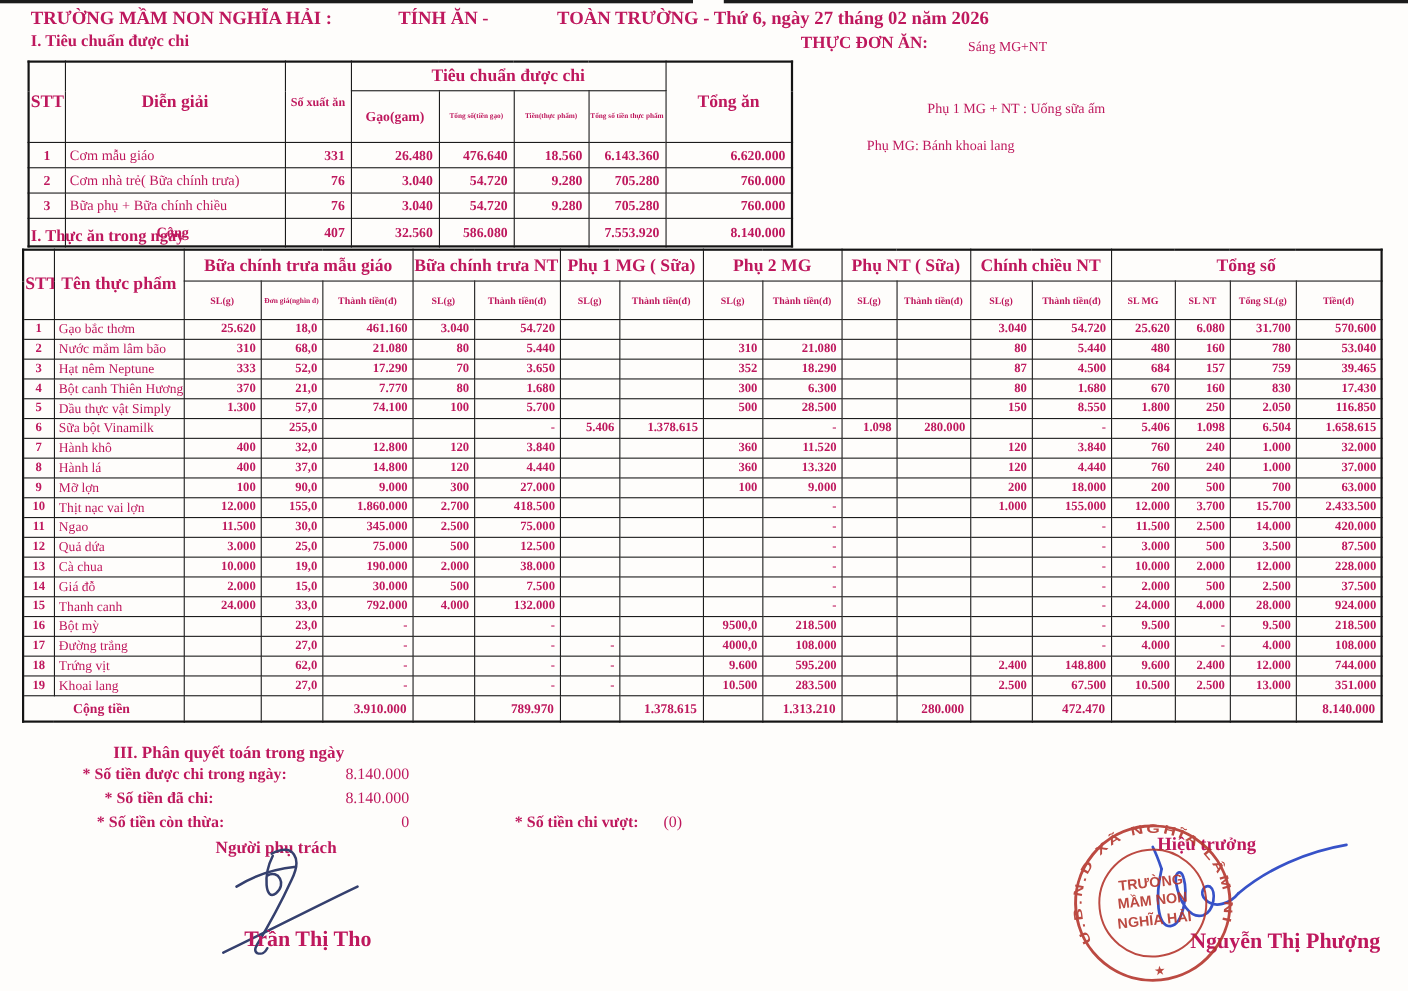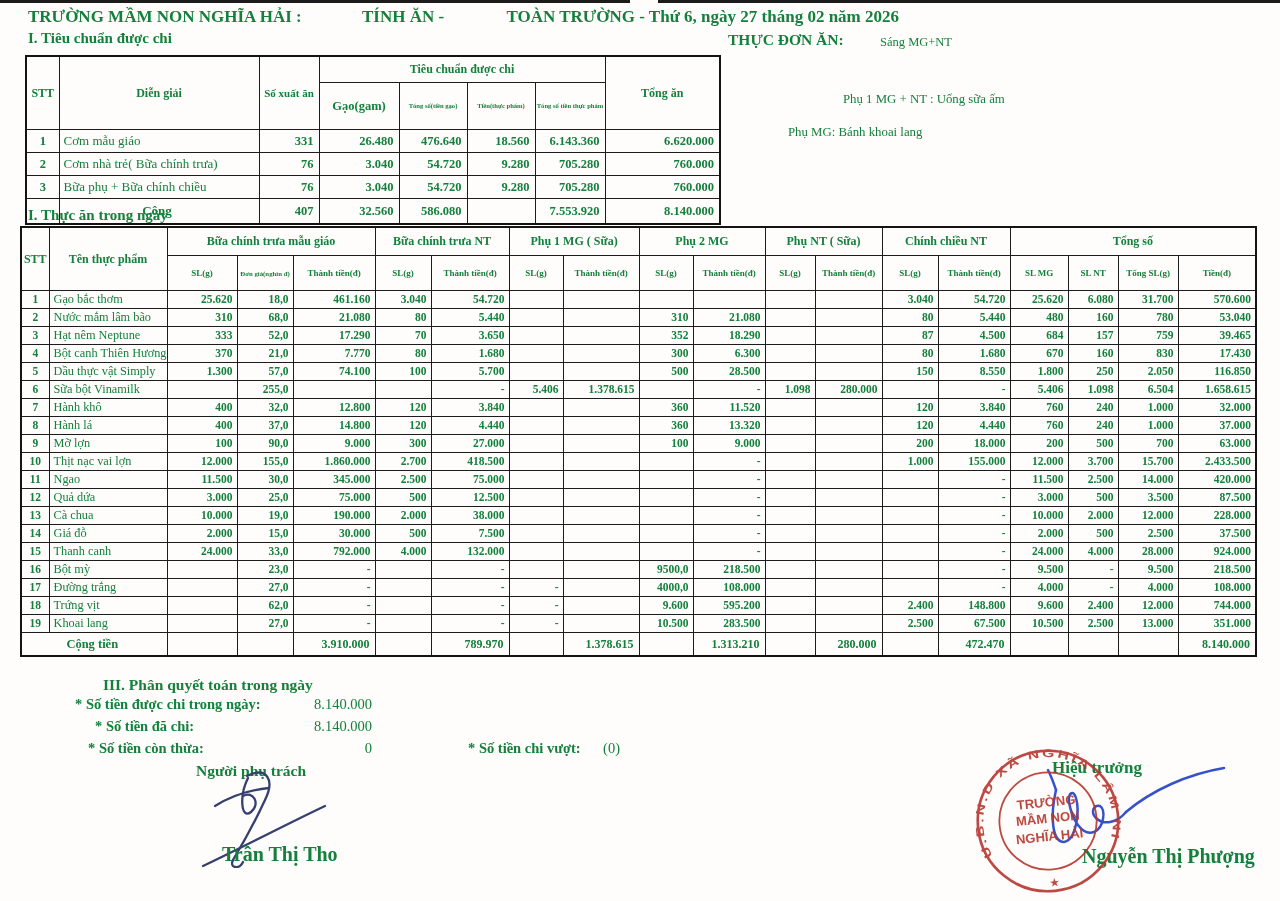--- a/index.html
+++ b/index.html
@@ -1,47 +1,47 @@
 <!DOCTYPE html>
 <html><head>
 <meta charset="utf-8">
 <style>
   html,body{margin:0;padding:0;background:#e8e8e8;}
   #page{position:relative;width:1280px;height:901px;background:#fefdfb;overflow:hidden;
-        font-family:"Liberation Serif","DejaVu Serif",serif;color:#15803d;text-decoration:underline;}
+        font-family:"Liberation Serif","DejaVu Serif",serif;color:#be185d;text-decoration:underline;}
   .abs{position:absolute;}
   .scan-bar{position:absolute;top:0;height:3px;background:#1b1b1b;}
 
   
   .doc-head{top:7px;left:28px;font-weight:bold;font-size:17px;white-space:nowrap;}
   .doc-head .seg2{margin-left:56px;}
   .doc-head .seg3{margin-left:58px;}
   .h-sec{font-weight:bold;font-size:15px;white-space:nowrap;}
 
   
   table{border-collapse:collapse;table-layout:fixed;background:transparent;}
   th,td{border:1px solid #1c1c1c;overflow:hidden;white-space:nowrap;}
   th{font-weight:bold;text-align:center;vertical-align:middle;}
 
   
   .t1{border:2px solid #141414;width:694px;}
-  .t1 th{font-size:12px;}
+  .t1 th{font-size:16px;}
   .t1 tr.sub th{font-size:6.6px;white-space:normal;line-height:1.15;padding:1px;}
   .t1 tr.sub th:first-child{font-size:12.5px;}
   .t1 tr.grp th{height:23px;}
   .t1 tr.sub th{height:44px;}
   .t1 tbody td,.t1 tfoot td{height:20px;font-size:12.5px;font-weight:bold;text-align:right;padding:1px 5px 1px 1px;}
   .t1 tbody td:nth-child(1){text-align:center;padding:1px;}
   .t1 tbody td:nth-child(2){text-align:left;font-weight:normal;font-size:13px;padding-left:4px;margin-top:12px;}
   .t1 tfoot td:nth-child(2){text-align:center;font-size:13px;}
   .t1 tfoot td{height:22px;}
 
   
   .t2{border:2px solid #141414;width:1235px;}
-  .t2 thead tr.grp th{font-size:12px;height:25px;}
+  .t2 thead tr.grp th{font-size:16px;height:25px;}
   .t2 thead tr.sub th{font-size:9px;height:34px;padding:0 1px;}
   .t2 thead tr.sub th:nth-child(2){font-size:6.8px;}
   .t2 tbody td{height:17px;font-size:11.5px;font-weight:bold;text-align:right;padding:0 4px 0 1px;line-height:1;}
   .t2 tbody td:nth-child(1){text-align:center;padding:0;}
   .t2 tbody td:nth-child(2){text-align:left;font-weight:normal;font-size:12.3px;padding-left:4px;}
   .t2 tfoot td{height:22px;font-size:12px;font-weight:bold;text-align:right;padding:0 5px 0 1px;}
   .t2 tfoot td:first-child{text-align:center;font-size:12.5px;}
 
   
   .menu-label{top:31px;left:728px;font-weight:bold;font-size:15.5px;}

